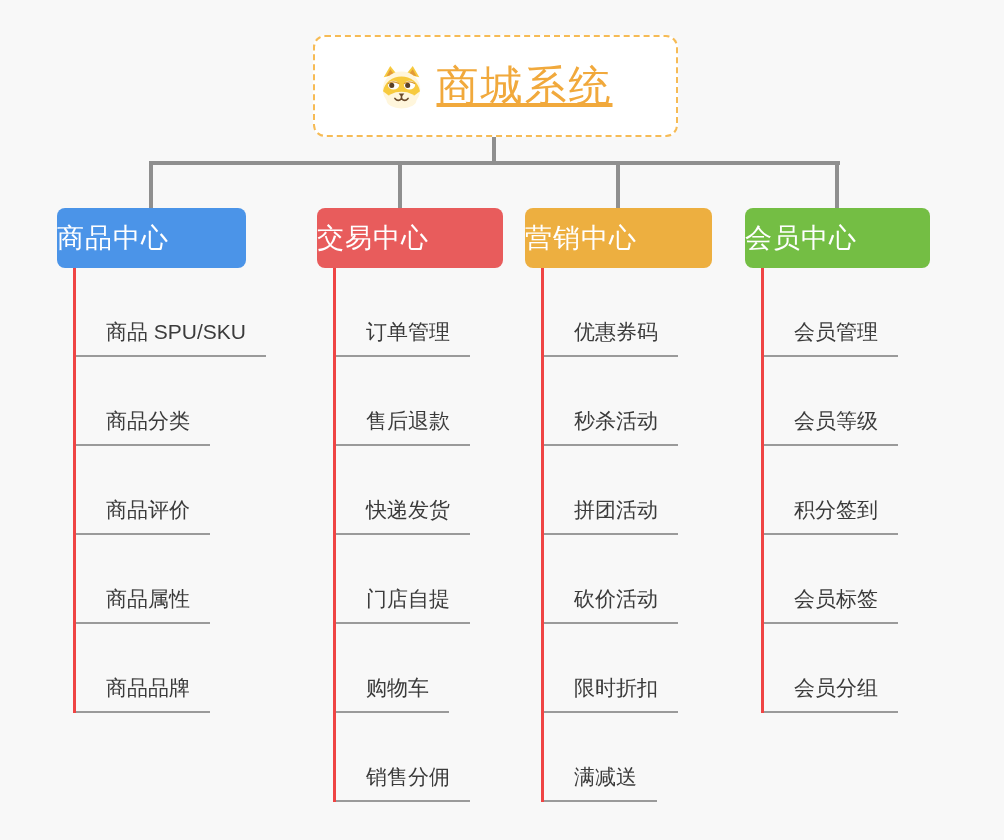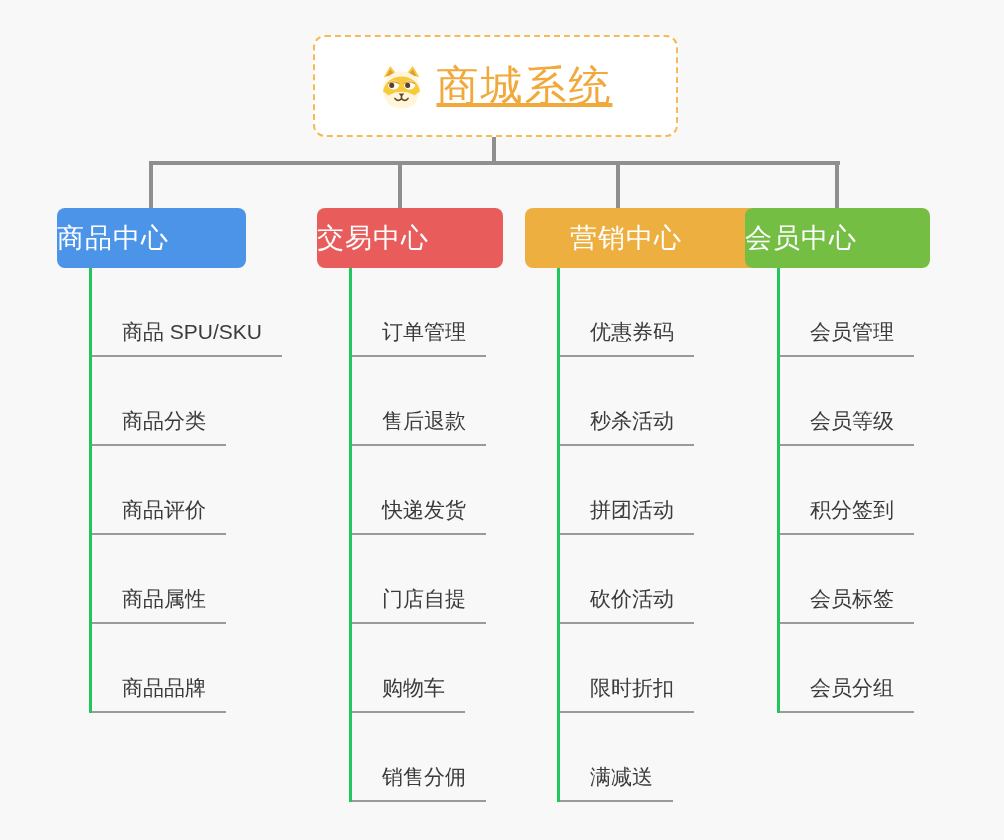--- a/index.html
+++ b/index.html
@@ -34,26 +34,26 @@
 
   
   .branch{position:absolute;top:208px;}
   .branch-box{
     height:60px;border-radius:8px;
     display:flex;align-items:center;justify-content:flex-start;
     color:#ffffff;font-size:27px;letter-spacing:1px;white-space:nowrap;
   }
   .branch-1{left:57px;}  .branch-1 .branch-box{width:189px;}
   .branch-2{left:317px;} .branch-2 .branch-box{width:186px;}
-  .branch-3{left:525px;} .branch-3 .branch-box{width:187px;padding-left:45px;}
+  .branch-3{left:525px;} .branch-3 .branch-box{width:187px;}
   .branch-4{left:745px;} .branch-4 .branch-box{width:185px;}
 
   .leaves{
-    margin-left:32px;
-    border-left:3px solid #22c55e;
+    margin-left:16px;
+    border-left:3px solid #ef4444;
   }
   .leaf{
     height:89px;
     display:flex;align-items:flex-end;
   }
   .leaf-label{
     display:inline-block;
     border-bottom:2px solid #9a9a9a;
     padding:0 20px 9px 30px;
     font-size:21px;color:#3b3b3b;white-space:nowrap;

